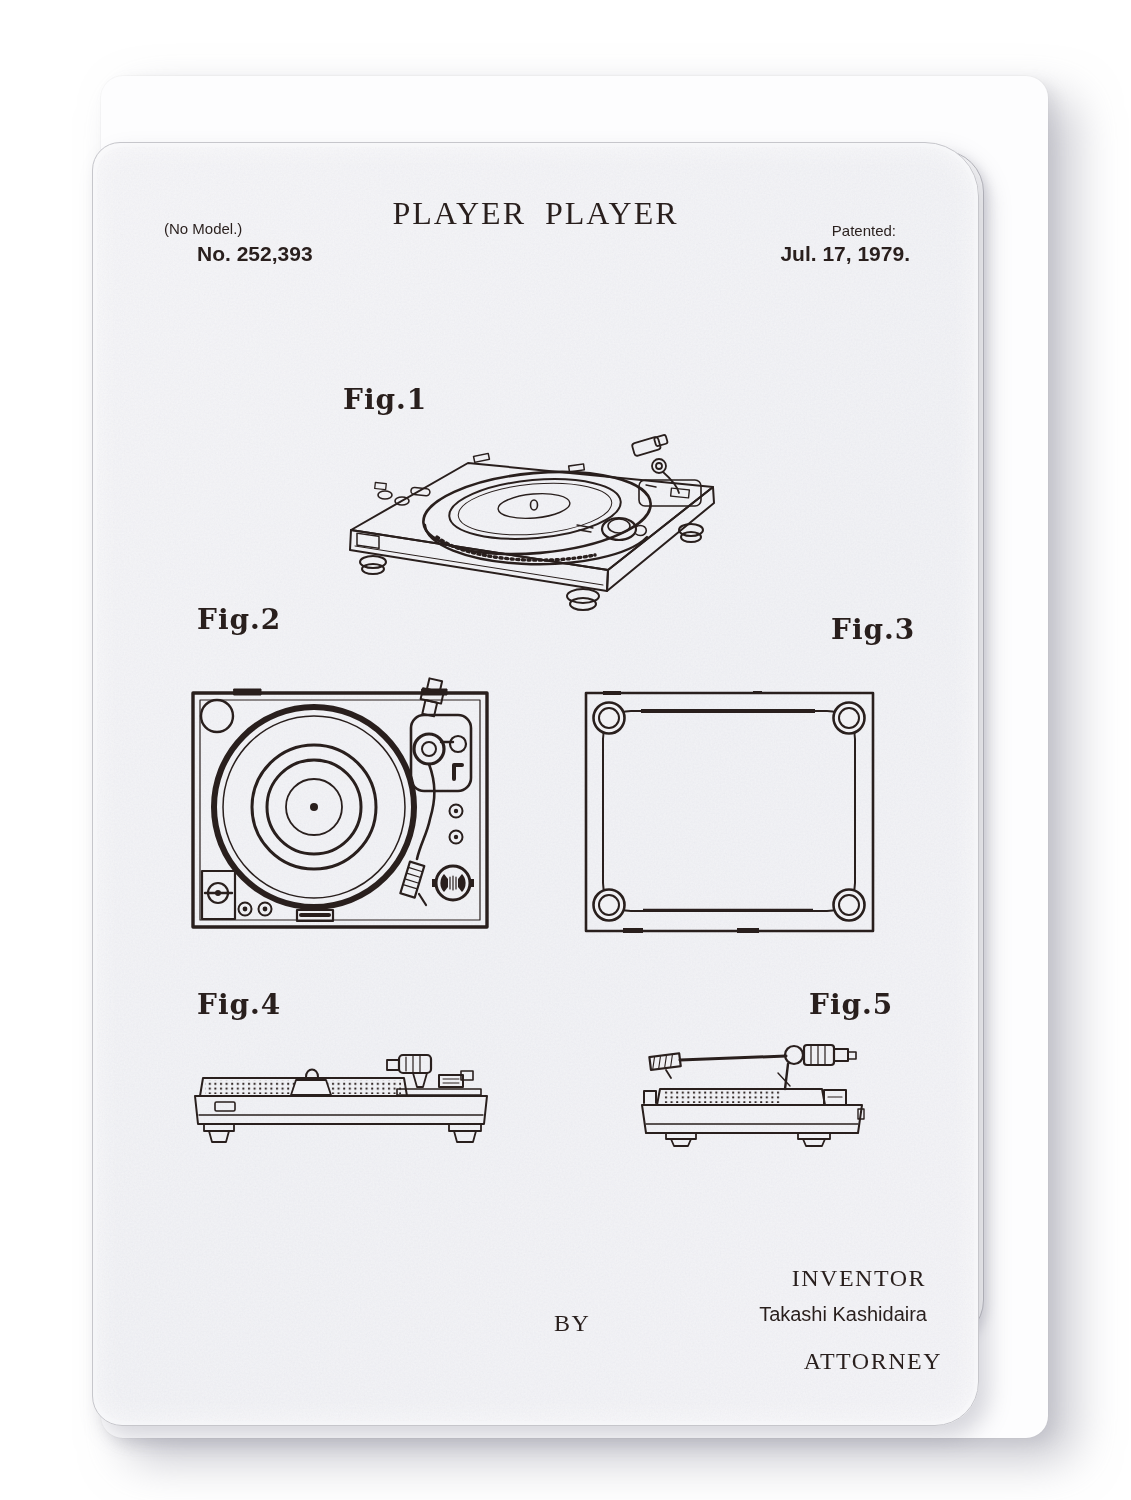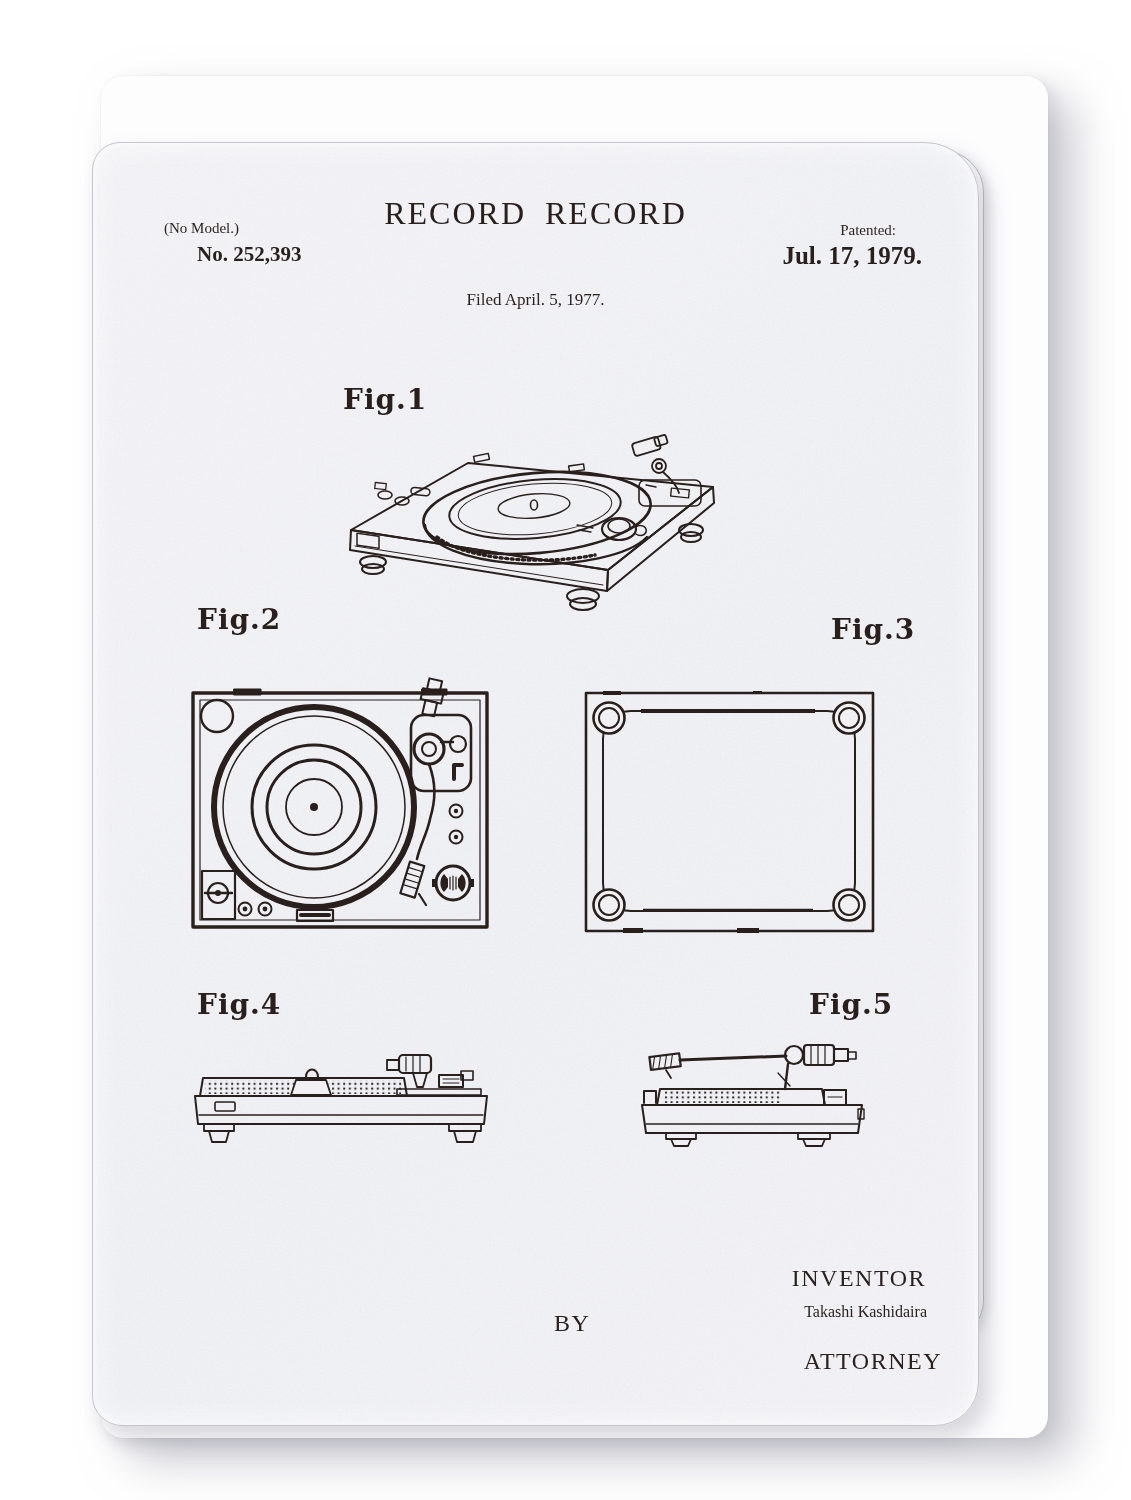--- a/index.html
+++ b/index.html
@@ -24,37 +24,37 @@
     position:absolute;left:92px;top:142px;width:885px;height:1282px;
     background:linear-gradient(135deg,#f3f3f6 0%,#eeeff3 55%,#f1f1f5 100%);
     border:1px solid #c6c6cb;
     border-radius:28px 54px 44px 30px;
     box-shadow:10px 12px 22px rgba(125,125,142,.30), inset 0 0 30px rgba(255,255,255,.85);
   }
   .noise{position:absolute;inset:4px;width:calc(100% - 8px);height:calc(100% - 8px);
     border-radius:26px 50px 40px 28px;pointer-events:none;}
   .abs{position:absolute;}
   .ink{color:#291f1d;}
-  .mono{font-family:Liberation Serif, serif;}
+  .mono{font-family:Liberation Sans, sans-serif;}
   .title{
     width:100%;text-align:center;top:52px;left:0;
     font-size:32px;letter-spacing:2px;word-spacing:9px;font-weight:normal;
   }
   .no-model{left:71px;top:77px;font-size:15px;}
   .pat-num{left:59px;top:99px;font-size:21px;font-weight:bold;margin-left:45px;}
   .pat-label{top:79px;right:82px;font-size:15px;text-align:center;}
-  .pat-date{top:99px;right:56px;font-size:25px;font-weight:bold;}
+  .pat-date{top:99px;right:68px;font-size:21px;font-weight:bold;}
   .t-kash{width:100%;text-align:center;top:112px;left:0;font-size:20px;letter-spacing:1px;}
   .filed{width:100%;text-align:center;top:147px;left:0;font-size:17px;}
   .figlabel{
     font-family:"DejaVu Serif", serif;font-weight:bold;
     font-size:28px;letter-spacing:1px;
   }
   .foot-it{font-size:24px;letter-spacing:1.5px;}
-  .foot-name{font-size:16px;}
+  .foot-name{font-size:20px;}
   svg.fig{position:absolute;overflow:visible;}
   svg.fig *{vector-effect:none;}
 </style>
 </head>
 <body>
 
 <div class="envelope"></div>
 
 <div class="back-panel"></div>
 
@@ -66,26 +66,25 @@
       <feColorMatrix type="matrix" values="0 0 0 0 0.56  0 0 0 0 0.55  0 0 0 0 0.62  0 0 0 0.16 0"></feColorMatrix>
       </filter>
     <filter id="grainLight">
         <feTurbulence type="fractalNoise" baseFrequency="0.55" numOctaves="2" seed="7" stitchTiles="stitch"></feTurbulence>
       <feColorMatrix type="matrix" values="0 0 0 0 1  0 0 0 0 1  0 0 0 0 1  0 0 0 0.35 0"></feColorMatrix>
       </filter>
     <rect width="100%" height="100%" filter="url(#grainDark)"></rect>
     <rect width="100%" height="100%" filter="url(#grainLight)"></rect>
   </svg>
 
-  <div class="abs ink title">RECORD RECORD</div>
+  <div class="abs ink title">PLAYER PLAYER</div>
   <div class="abs ink mono no-model">(No Model.)</div>
   <div class="abs ink mono pat-num">No. 252,393</div>
   <div class="abs ink mono pat-label">Patented:</div>
   <div class="abs ink mono pat-date">Jul. 17, 1979.</div>
-  <div class="abs ink filed">Filed April. 5, 1977.</div>
 
   <div class="abs ink figlabel" style="left:250px;top:240px;">Fig.1</div>
   <div class="abs ink figlabel" style="left:104px;top:460px;">Fig.2</div>
   <div class="abs ink figlabel" style="left:738px;top:470px;">Fig.3</div>
   <div class="abs ink figlabel" style="left:104px;top:845px;">Fig.4</div>
   <div class="abs ink figlabel" style="left:716px;top:845px;">Fig.5</div>
 
   <svg class="fig" style="left:248px;top:290px;" width="385" height="185" viewBox="0 0 385 185" xmlns="http://www.w3.org/2000/svg">
     <g stroke="#291f1d" fill="none" stroke-width="2" stroke-linejoin="round" stroke-linecap="round">
       <path d="M10,97 L127,30 L372,54 L267,137 Z"></path>

